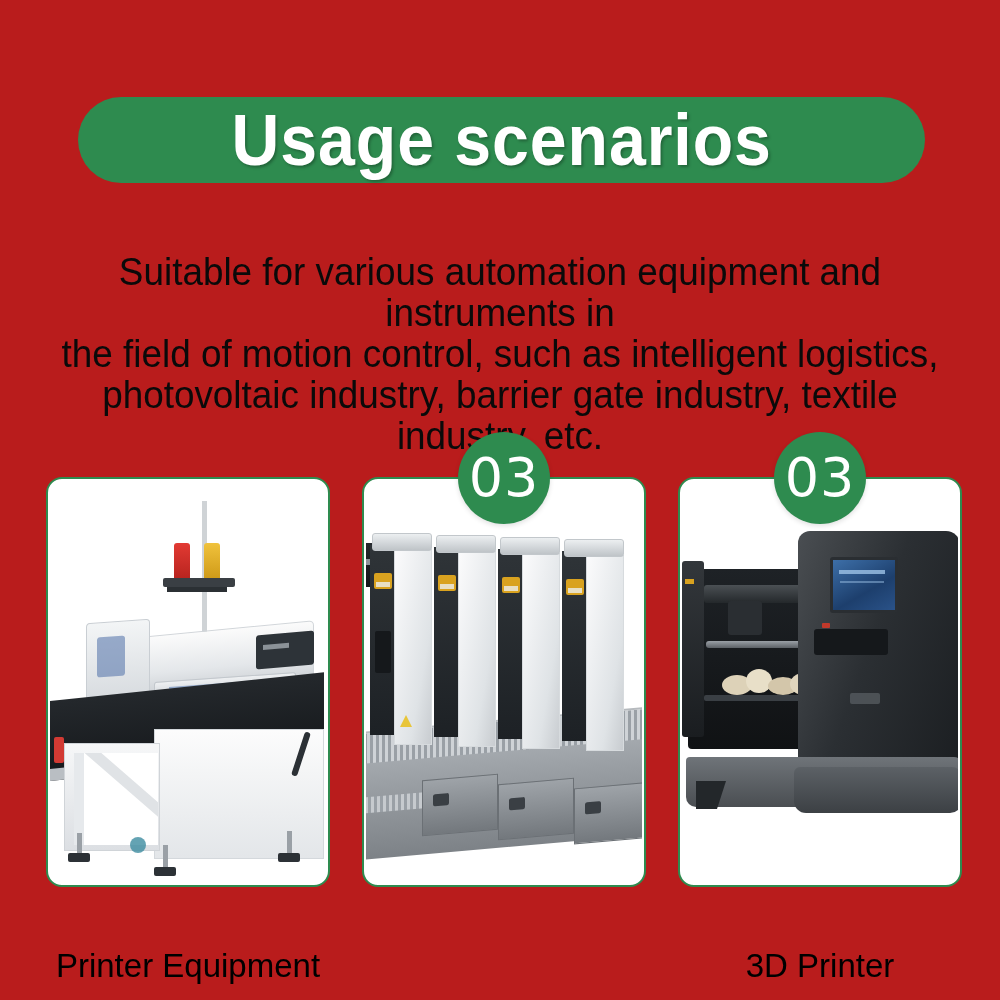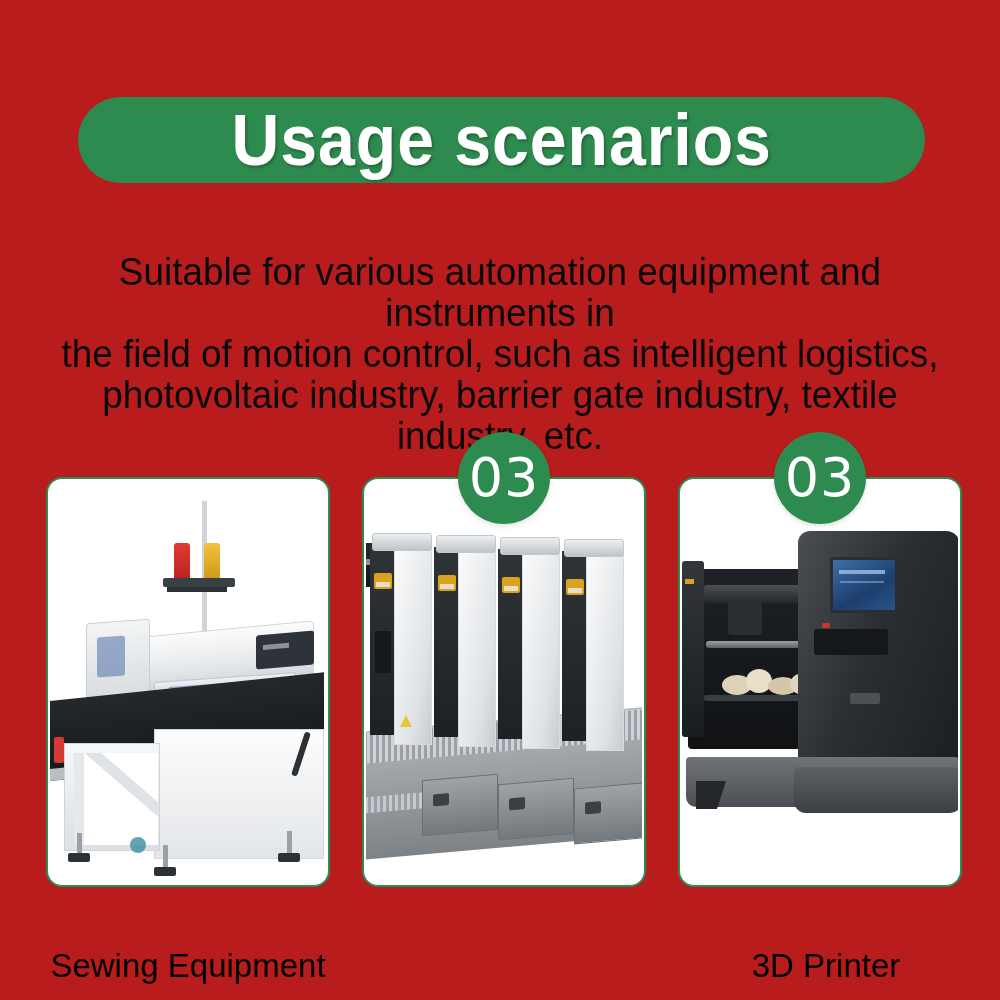--- a/index.html
+++ b/index.html
@@ -57,21 +57,21 @@
     color:#ffffff;font-size:54px;font-weight:400;line-height:54px;
     font-family:"DejaVu Sans",sans-serif;letter-spacing:1px;
   }
   .caption{
     position:absolute;left:0;top:470px;width:284px;text-align:center;
     font-family:"Liberation Sans Narrow","Liberation Sans",sans-serif;
     font-size:33px;color:#000000;white-space:nowrap;
   }
   .card.c1 .caption{left:-20px;width:324px;}
   .card.c2 .caption{left:-10px;width:304px;}
-  .card.c3 .caption{left:6px;width:284px;}
+  .card.c3 .caption{left:0px;width:284px;}
 
   .photo{position:absolute;inset:2px;overflow:hidden;border-radius:13px;background:#ffffff;}
 
   
   .sw-post{position:absolute;left:152px;top:20px;width:5px;height:160px;background:#cfd3d6;}
   .sw-spool-plate{position:absolute;left:113px;top:97px;width:72px;height:9px;background:#3a3f44;border-radius:2px;}
   .sw-spool-plate:after{content:"";position:absolute;left:4px;top:9px;width:60px;height:5px;background:#2b3034;}
   .sw-spool{position:absolute;top:62px;width:16px;height:36px;border-radius:3px 3px 1px 1px;}
   .sw-spool.red{left:124px;background:linear-gradient(180deg,#e23a33,#b8241f);}
   .sw-spool.yel{left:154px;background:linear-gradient(180deg,#f0c23c,#cf9a18);}
@@ -321,21 +321,21 @@
           <div class="sw-handle"></div>
           <div class="sw-caster"></div>
           <div class="sw-leg l1"></div>
           <div class="sw-leg l2"></div>
           <div class="sw-leg l3"></div>
           <div class="sw-foot f1"></div>
           <div class="sw-foot f2"></div>
           <div class="sw-foot f3"></div>
         </div>
       </div>
-      <div class="caption">Sewing Equipment</div>
+      <div class="caption">Printer Equipment</div>
     </div>
 
     <div class="card c2">
       <div class="badge">
         <span>03</span>
       </div>
       <div class="card-frame">
         <div class="photo">
           <div class="smt-base"></div>
           <div class="smt-grate"></div>

